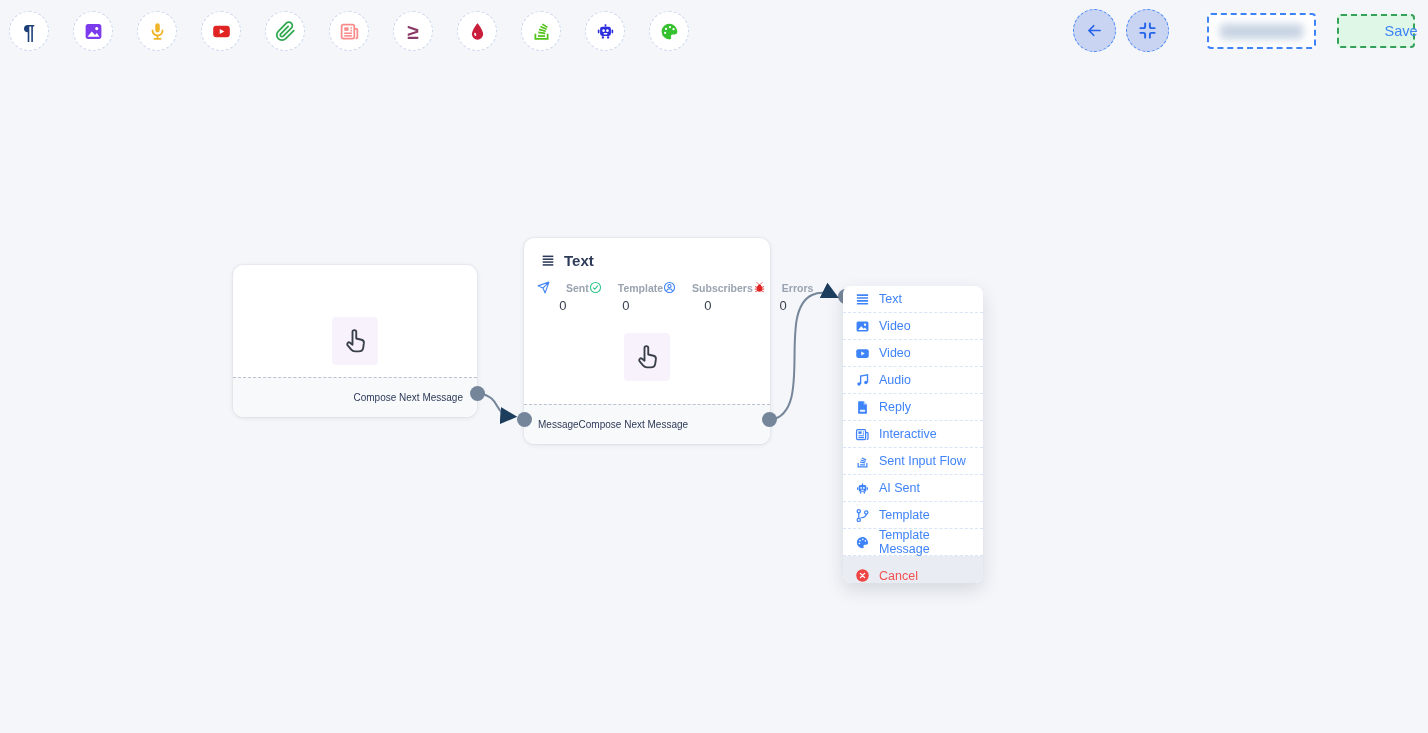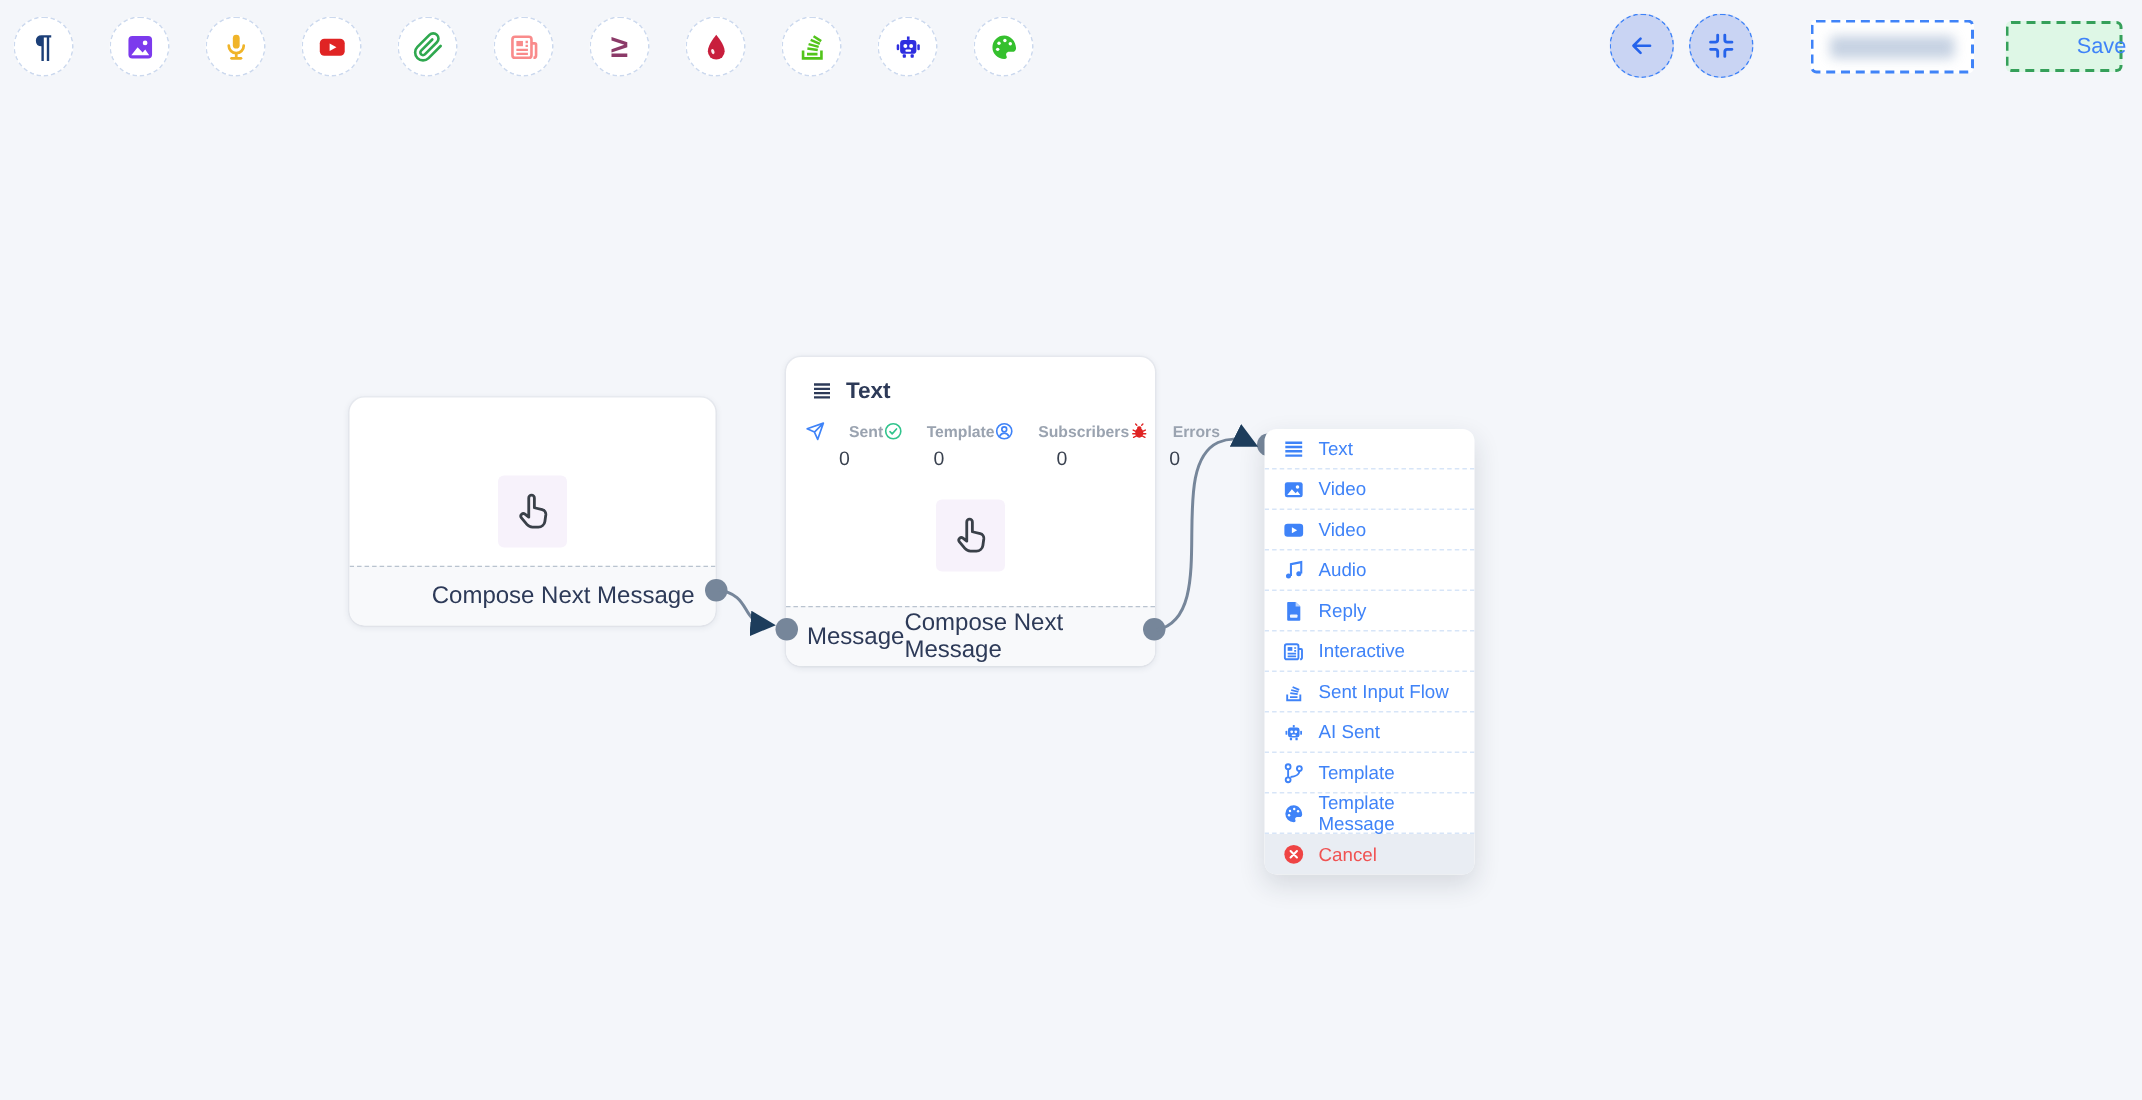--- a/index.html
+++ b/index.html
@@ -64,21 +64,21 @@
     display:flex; align-items:center; justify-content:center;
   }
   .node-start .hand-pad { top:52px; }
   .node-text  .hand-pad { top:95px; }
   .hand-pad svg { width:30px; height:30px; }
   .node-foot {
     position:absolute; left:0; right:0; bottom:0; height:40px;
     background:#f8f9fb; border-top:1px dashed #b9c3cf;
     border-radius:0 0 10px 10px;
     display:flex; align-items:center; padding:0 14px;
-    font-size:16px; color:#2d3a58;
+    font-size:10px; color:#2d3a58;
   }
   .foot-end { justify-content:flex-end; }
   .foot-between { justify-content:flex-start; }
 
   .stats { display:flex; justify-content:space-between; padding:12px 13px 0; }
   .stat { display:flex; flex-direction:column; align-items:center; }
   .stat-head { display:flex; align-items:flex-end; gap:16px; font-size:10.5px; color:#9aa3b0;font-weight:bold; }
   .stat-head svg { width:13px; height:13px; }
   .stat-val { font-size:13px; color:#39414f; margin-top:4px; }
 
@@ -90,21 +90,21 @@
     position:absolute; left:843px; top:286px; width:140px;
     background:#fff; border-radius:8px;
     box-shadow:0 7px 18px rgba(28,39,60,.14);
     overflow:hidden; font-size:12.5px;
   }
   .menu-item {
     height:27px; display:flex; align-items:center; gap:9px; padding:0 12px;
     color:#3f83f8; border-bottom:1px dashed #d7e5f8; cursor:pointer;
   }
   .menu-item svg { width:15px; height:15px; flex:0 0 auto; }
-  .menu-cancel { background:#e9edf3; color:#f05252; border-bottom:none; }
+  .menu-cancel { background:#e9edf3; color:#f05252; border-bottom:none;align-items:flex-end; }
 
   .edges { position:absolute; inset:0; pointer-events:none; }
 </style>
 </head>
 <body>
 
 <div class="toolbar">
   <div class="tb-btn">
     <span class="glyph-ic" style="color:#1c3f78">¶</span>
   </div>

